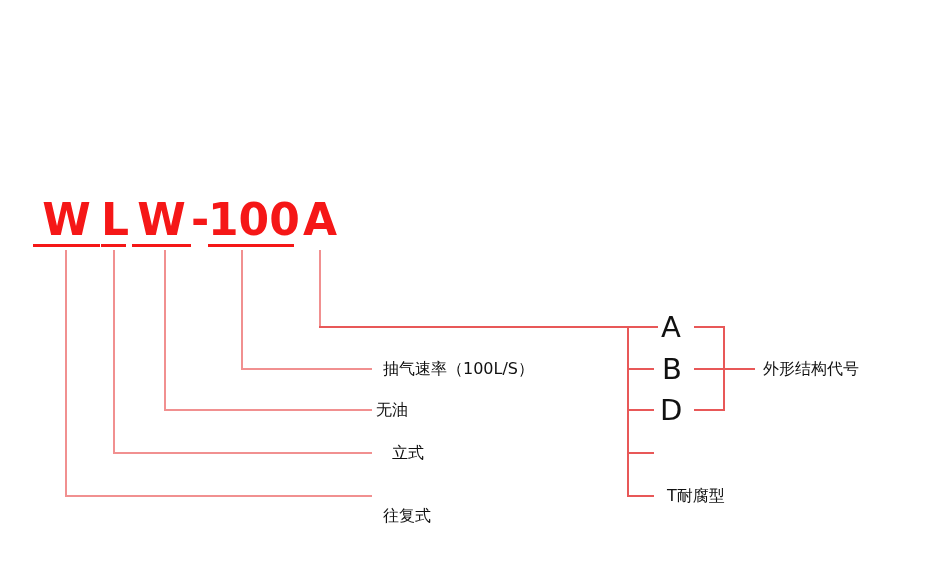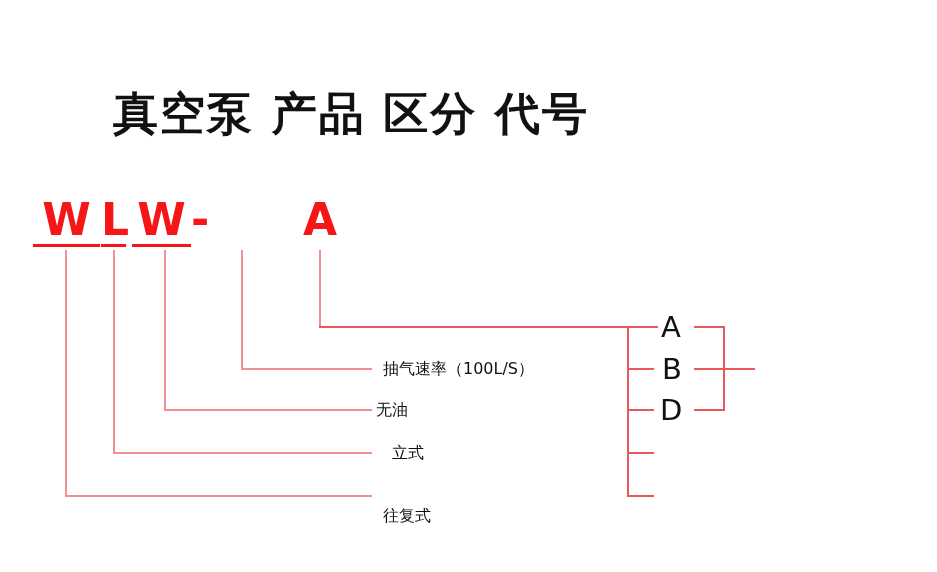--- a/index.html
+++ b/index.html
@@ -38,26 +38,26 @@
   .letter{
     position:absolute;font-size:29px;line-height:34px;
     color:var(--text-black);white-space:nowrap;
   }
 </style>
 </head>
 <body>
 
 <div class="stage">
 
-  <div class="title">真空泵 产品 区分 代号</div>
 
   <span class="seg u" style="left:33px;width:67px">W</span>
   <span class="seg u" style="left:101px;width:25px">L</span>
   <span class="seg u" style="left:132px;width:59px">W</span>
   <span class="seg" style="left:191px;width:17px">-</span>
+  <span class="seg u" style="left:208px;width:86px">100</span>
   <span class="seg" style="left:301px;width:38px">A</span>
 
   <div class="vl light" style="left:65px;top:250px;height:247px"></div>
   <div class="vl light" style="left:113px;top:250px;height:204px"></div>
   <div class="vl light" style="left:164px;top:250px;height:161px"></div>
   <div class="vl light" style="left:241px;top:250px;height:120px"></div>
   <div class="vl light" style="left:319px;top:250px;height:78px"></div>
 
   <div class="hl light" style="left:65px;top:495px;width:307px"></div>
   <div class="hl light" style="left:113px;top:452px;width:259px"></div>
@@ -76,14 +76,16 @@
   <div class="vl strong" style="left:723px;top:326px;height:85px"></div>
 
   <div class="lbl" style="left:383px;top:354px">抽气速率（100L/S）</div>
   <div class="lbl" style="left:376px;top:395px">无油</div>
   <div class="lbl" style="left:392px;top:438px">立式</div>
   <div class="lbl" style="left:383px;top:501px">往复式</div>
 
   <div class="letter" style="left:661px;top:310px">A</div>
   <div class="letter" style="left:662px;top:352px">B</div>
   <div class="letter" style="left:660px;top:393px">D</div>
+  <div class="lbl" style="left:667px;top:481px">T耐腐型</div>
+  <div class="lbl" style="left:763px;top:354px">外形结构代号</div>
 
 </div>
 
 </body></html>

